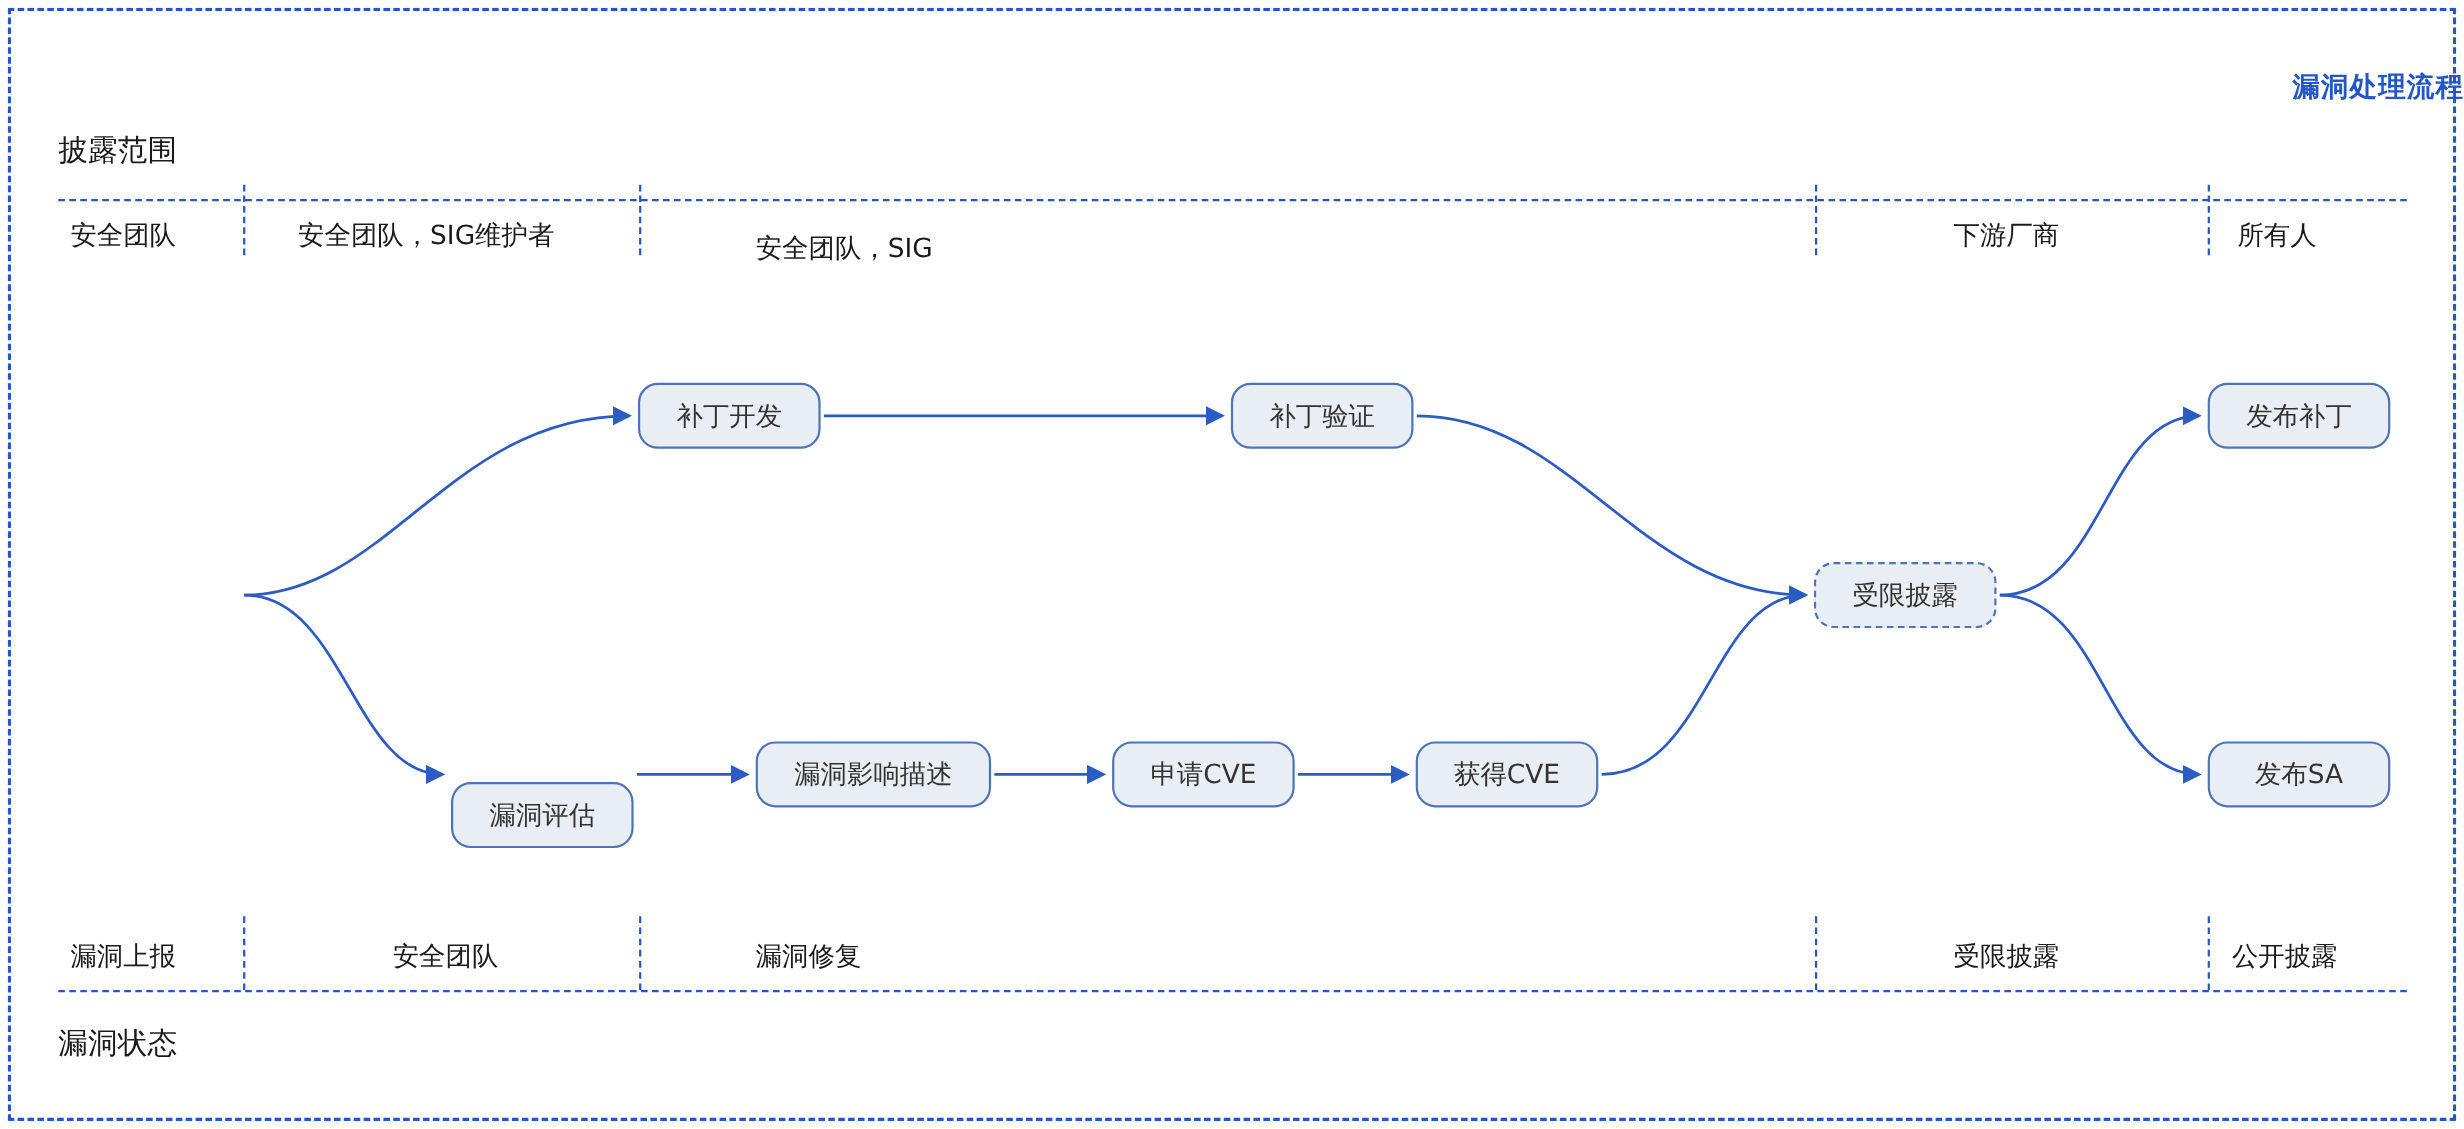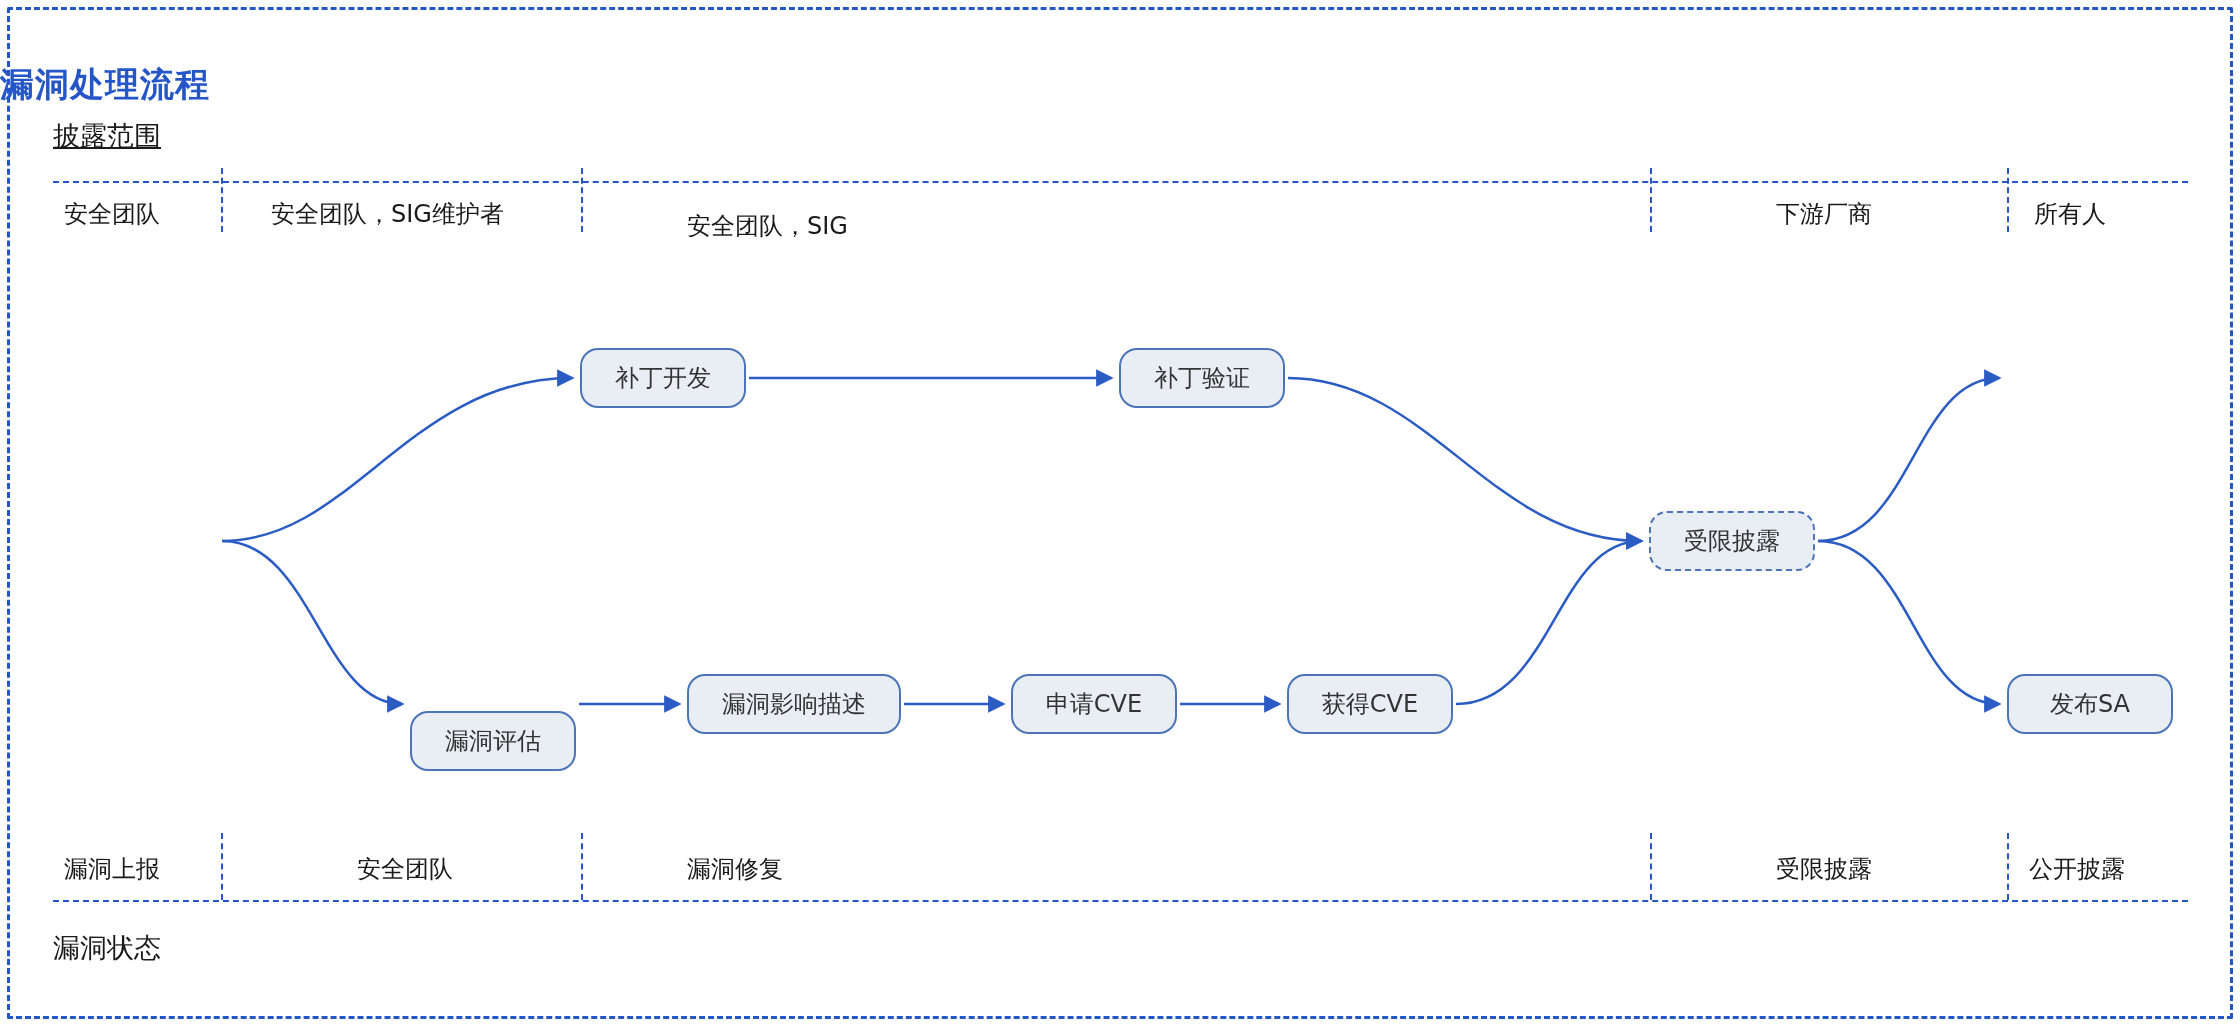--- a/index.html
+++ b/index.html
@@ -23,33 +23,33 @@
     position:absolute;
     left:7px; top:7px; right:7px; bottom:7px;
     border:3px dashed var(--accent);
     border-radius:2px;
     pointer-events:none;
   }
   .title{
     position:absolute;
     left:0; right:0; top:62px;
     margin:0;
-    text-align:left;
-    font-size:34px;
+    text-align:right;
+    font-size:25px;
     font-weight:600;
     color:var(--accent);
     letter-spacing:1px;
   }
   .axis-label{
     position:absolute;
     left:53px;
     font-size:27px;
     color:var(--label);
   }
-  .axis-label.top{ top:118px;text-decoration:underline; }
+  .axis-label.top{ top:118px; }
   .axis-label.bottom{ top:930px;text-align:right; }
   .hline{
     position:absolute;
     left:53px;
     width:2135px;
     height:0;
     border-top:2px dashed var(--accent);
   }
   .vsep{
     position:absolute;
@@ -144,15 +144,16 @@
     <path class="edge" d="M1818,541 C1912,541 1914,704 1999,704" marker-end="url(#ah)"></path>
   </svg>
 
   <div class="node" style="left:580px; top:348px">补丁开发</div>
   <div class="node" style="left:1119px;top:348px">补丁验证</div>
   <div class="node" style="left:410px; top:711px">漏洞评估</div>
   <div class="node wide" style="left:687px; top:674px">漏洞影响描述</div>
   <div class="node" style="left:1287px;top:674px">获得CVE</div>
   <div class="node" style="left:1011px;top:674px">申请CVE</div>
   <div class="node dashed" style="left:1649px;top:511px">受限披露</div>
+  <div class="node" style="left:2007px;top:348px">发布补丁</div>
   <div class="node" style="left:2007px;top:674px">发布SA</div>
 
 </div>
 
 </body></html>

